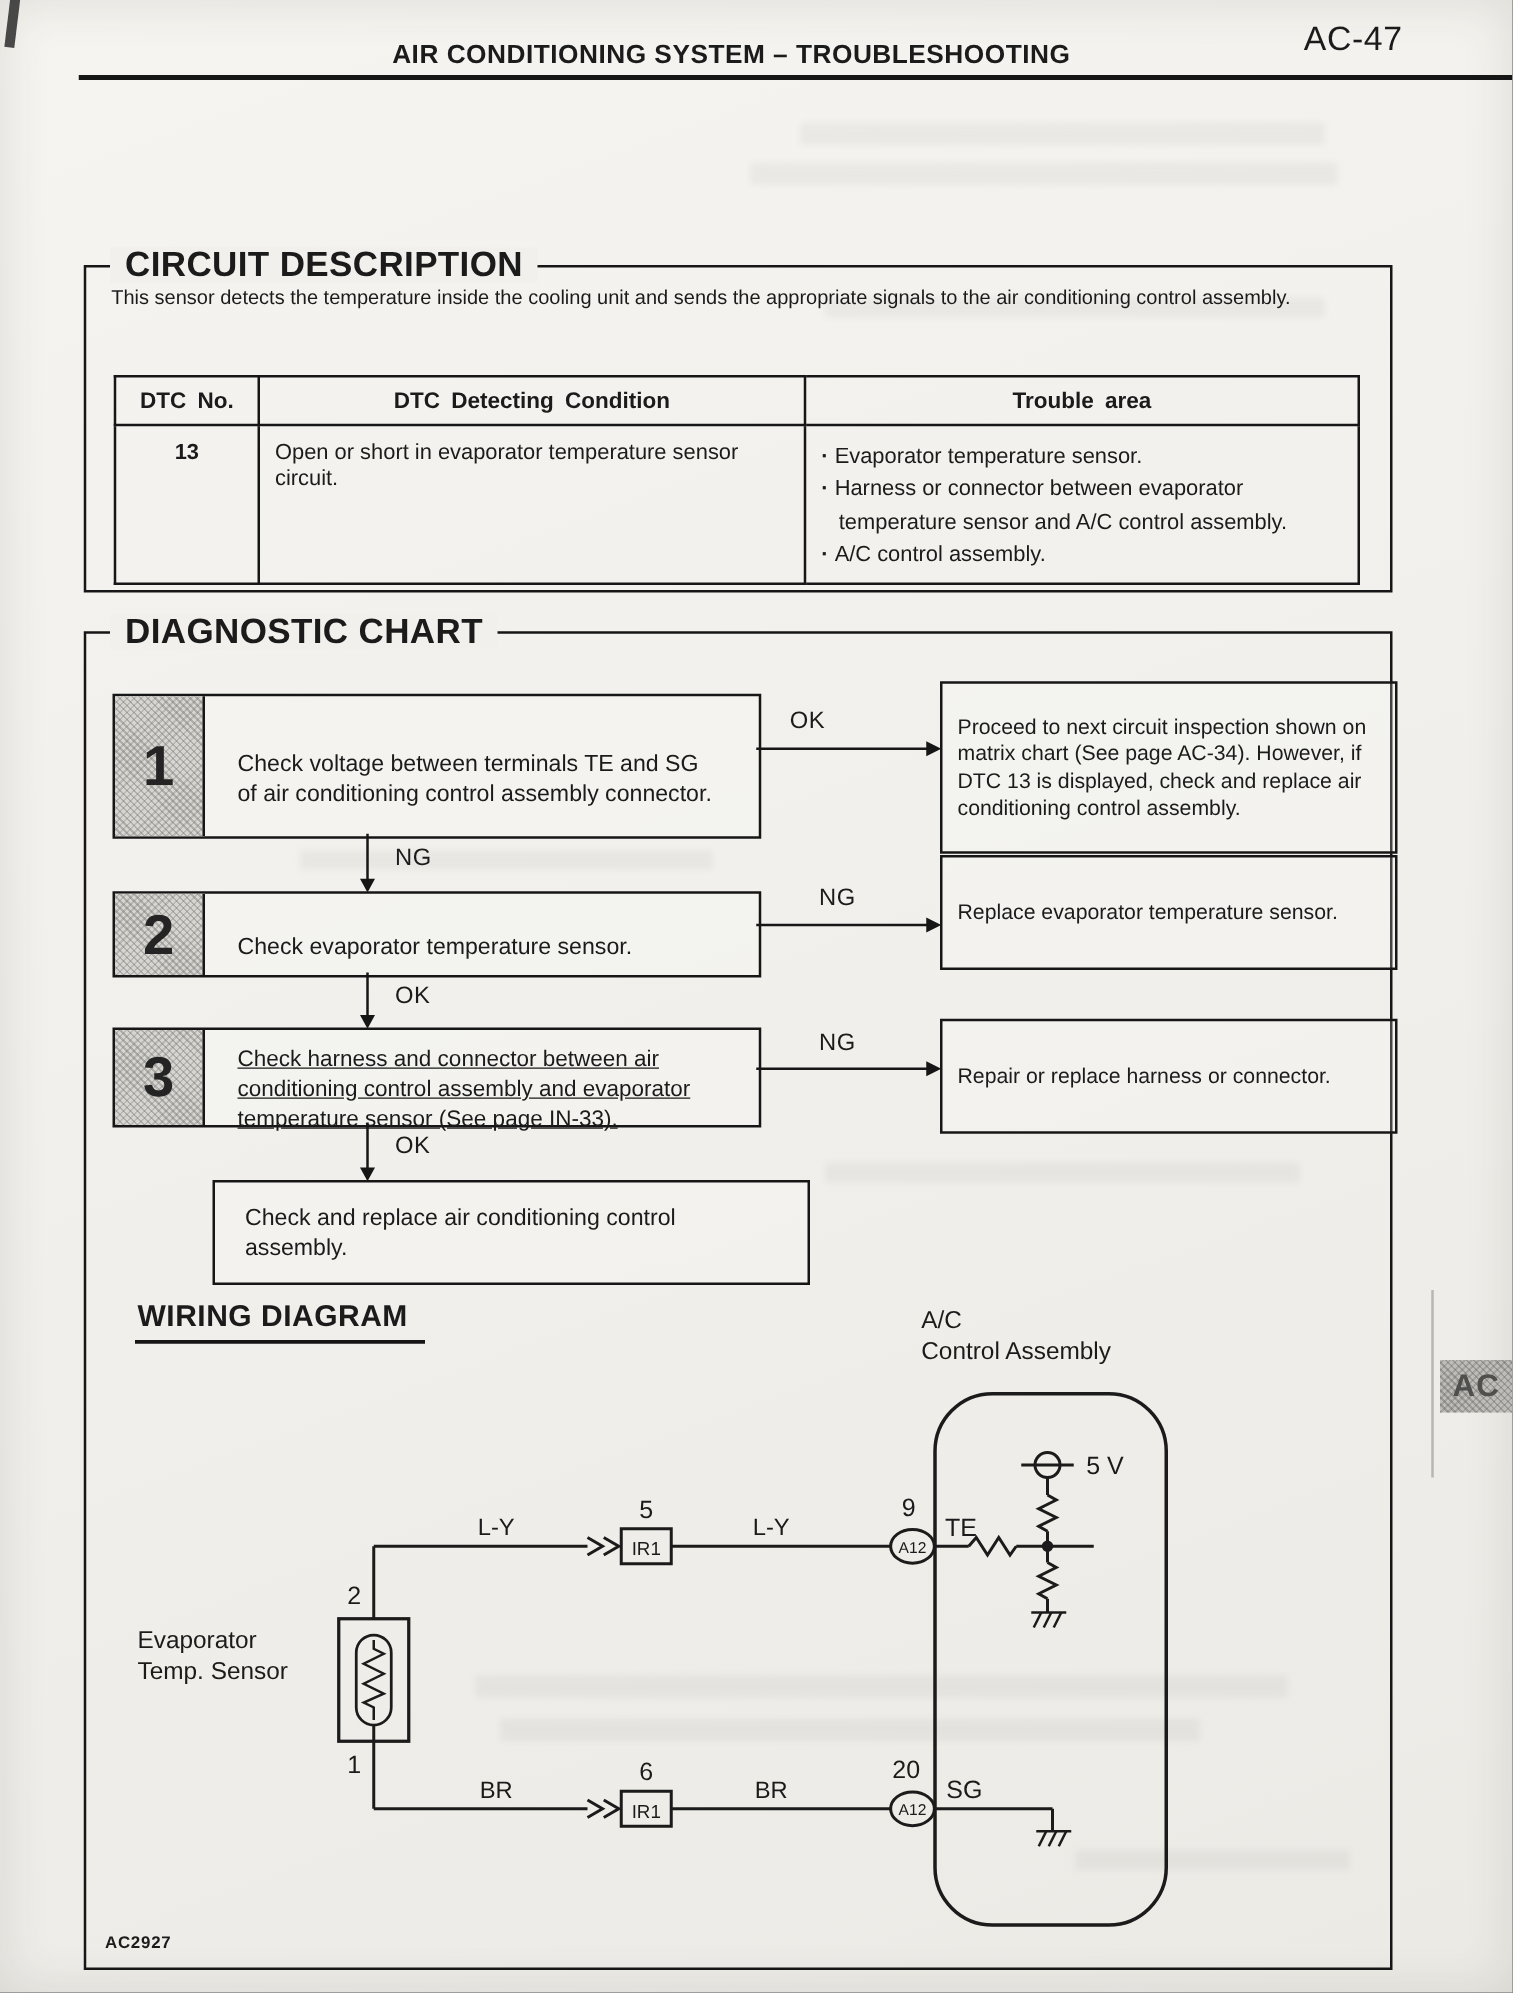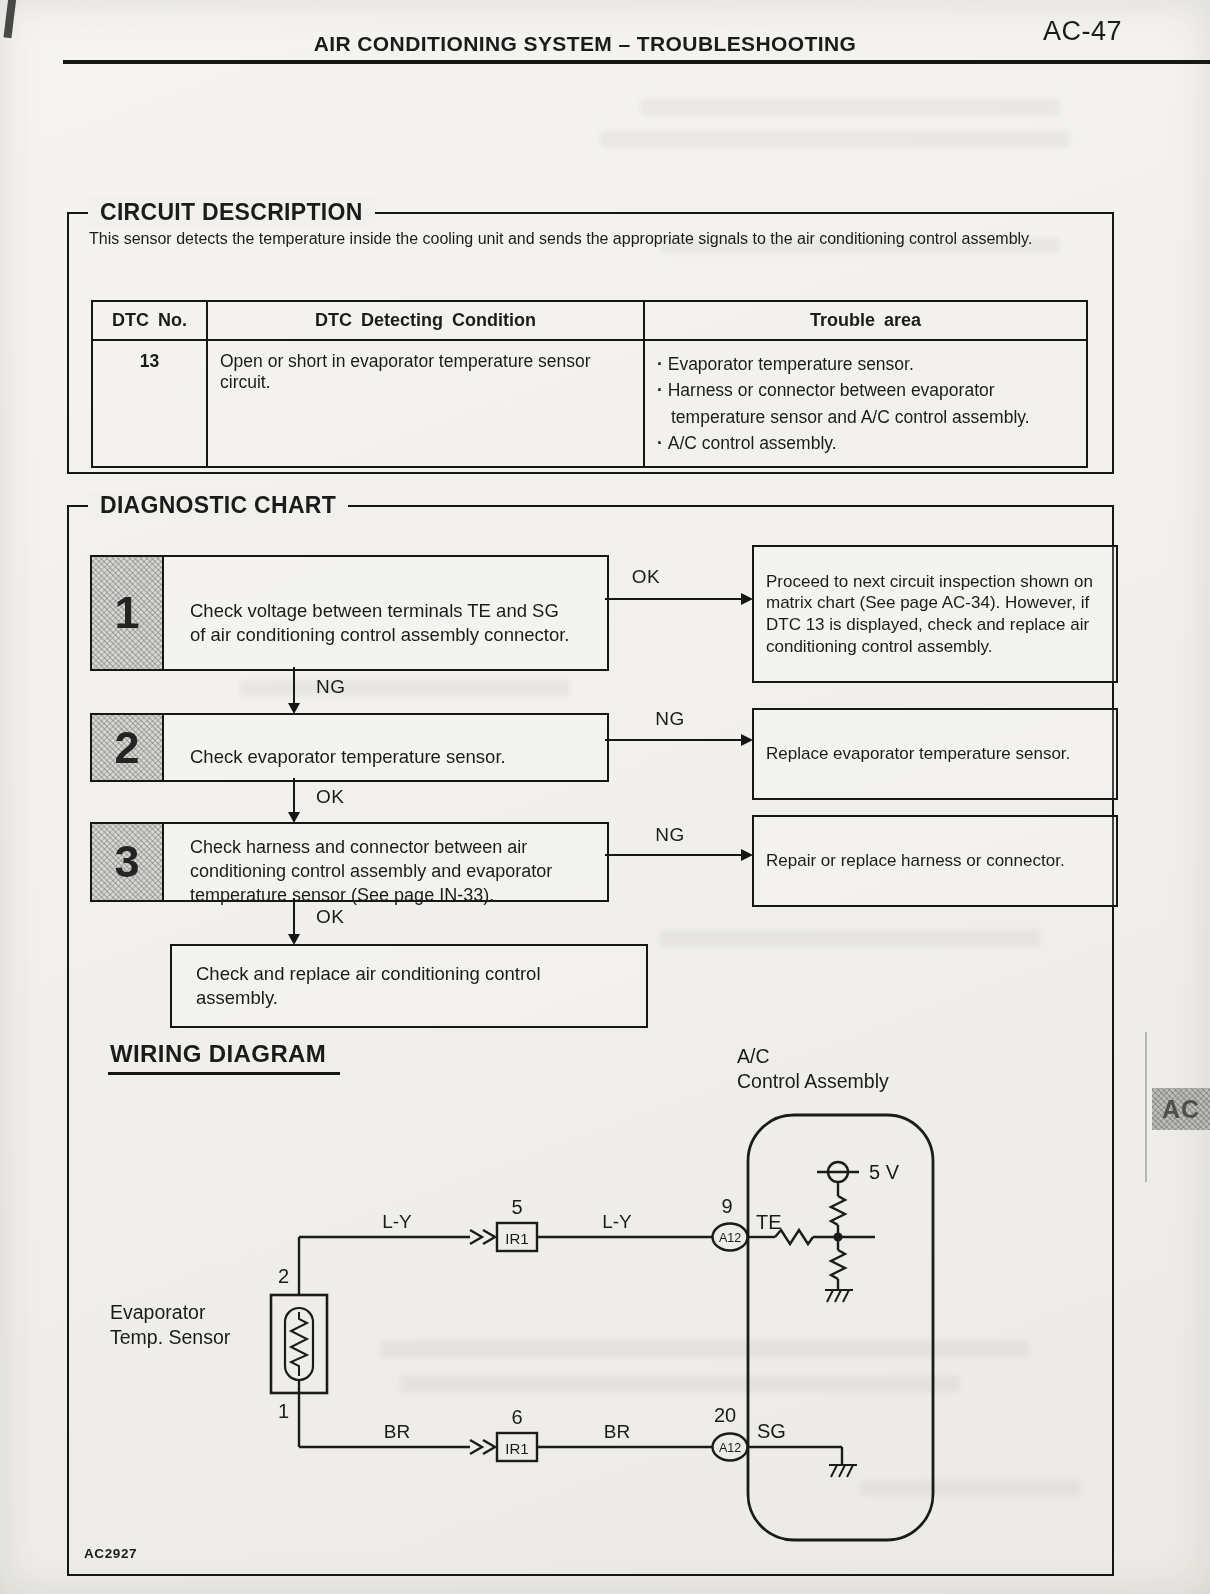--- a/index.html
+++ b/index.html
@@ -15,21 +15,21 @@
   .hdr-title{font-size:21px;font-weight:700;letter-spacing:.4px;text-align:center;}
   .hdr-rule{background:#161616;height:4px;}
   
   .banner{border:3px solid #161616;display:flex;align-items:stretch;background:rgba(255,255,255,.25);}
   .banner .cell{display:flex;align-items:center;justify-content:center;font-weight:700;}
   .banner .c1{width:200px;font-size:30px;border-right:2.5px solid #161616;}
   .banner .c2{width:130px;font-size:30px;border-right:2.5px solid #161616;}
   .banner .c3{flex:1;justify-content:flex-start;padding-left:16px;font-size:31px;letter-spacing:.4px;}
   
   .secbox{border:2.6px solid #161616;}
-  .sec-head{font-size:23px;font-weight:700;letter-spacing:.3px;background:#f1f0ec;padding:0 12px;line-height:28px;}
+  .sec-head{font-size:28px;font-weight:700;letter-spacing:.3px;background:#f1f0ec;padding:0 12px;line-height:28px;}
   
   .desc-body{font-size:16px;line-height:1.38;}
   table.dtc{border-collapse:collapse;table-layout:fixed;}
   table.dtc th, table.dtc td{border:2.4px solid #161616;}
   table.dtc th{font-size:18px;font-weight:700;word-spacing:4px;padding:8px 4px;}
   table.dtc td{font-size:17.5px;vertical-align:top;padding:10px 12px;}
   td.num{text-align:center;vertical-align:middle;font-weight:700;font-size:20px;}
   ul.trouble{list-style:none;margin:0;padding:0 40px 0 0;}
   ul.trouble li{padding-left:14px;text-indent:-14px;line-height:1.5;}
   ul.trouble li::before{content:"·\00a0";font-weight:700;}
@@ -138,28 +138,28 @@
 
   <div class="abs step" style="left:90px;top:713px;width:515px;height:65px;">
     <div class="numcell">2</div>
     <div class="stext">
         <span>Check evaporator temperature sensor.</span>
       </div>
   </div>
   <div class="abs flabel" style="left:648px;top:708px;width:44px;text-align:center;">NG</div>
   <div class="abs hline" style="left:605px;top:739px;width:140px;"></div>
   <div class="abs ah-right" style="left:741px;top:734px;"></div>
-  <div class="abs result" style="left:752px;top:708px;width:338px;height:72px;">Replace evaporator temperature sensor.</div>
+  <div class="abs result" style="left:752px;top:684px;width:338px;height:72px;">Replace evaporator temperature sensor.</div>
   <div class="abs vline" style="left:293px;top:778px;height:36px;"></div>
   <div class="abs ah-down" style="left:288px;top:812px;"></div>
   <div class="abs flabel" style="left:316px;top:786px;">OK</div>
 
   <div class="abs step" style="left:90px;top:822px;width:515px;height:76px;">
     <div class="numcell">3</div>
-    <div class="stext" style="font-size:18px;">
+    <div class="stext" style="font-size:18px;text-decoration:underline;">
         <span style="max-width:400px;">Check harness and connector between air conditioning control assembly and evaporator temperature sensor (See page IN-33).</span>
       </div>
   </div>
   <div class="abs flabel" style="left:648px;top:824px;width:44px;text-align:center;">NG</div>
   <div class="abs hline" style="left:605px;top:854px;width:140px;"></div>
   <div class="abs ah-right" style="left:741px;top:849px;"></div>
   <div class="abs result" style="left:752px;top:815px;width:338px;height:72px;">Repair or replace harness or connector.</div>
   <div class="abs vline" style="left:293px;top:898px;height:38px;"></div>
   <div class="abs ah-down" style="left:288px;top:934px;"></div>
   <div class="abs flabel" style="left:316px;top:906px;">OK</div>

